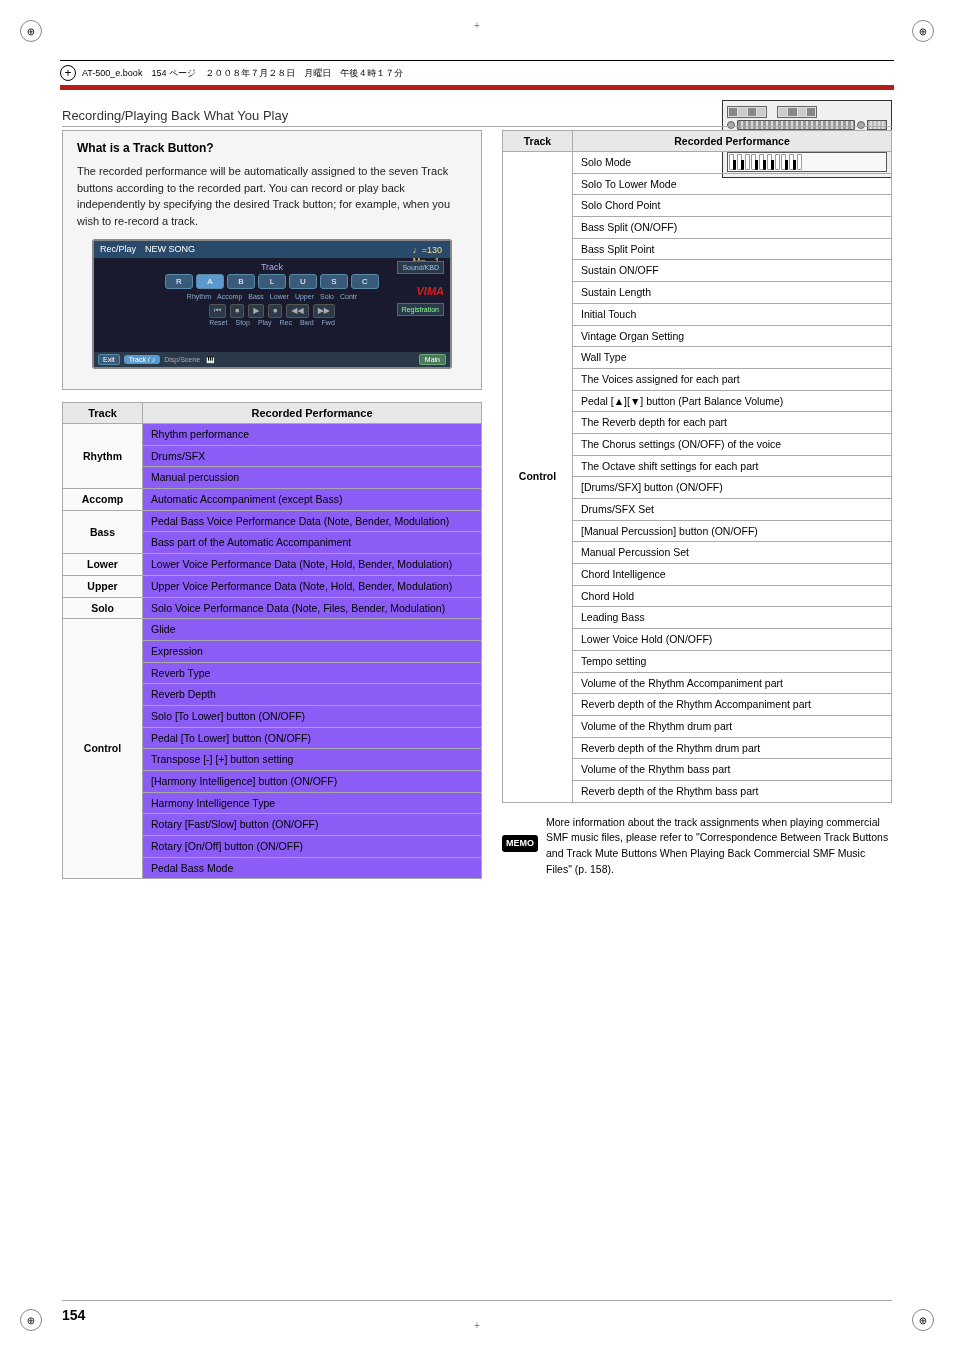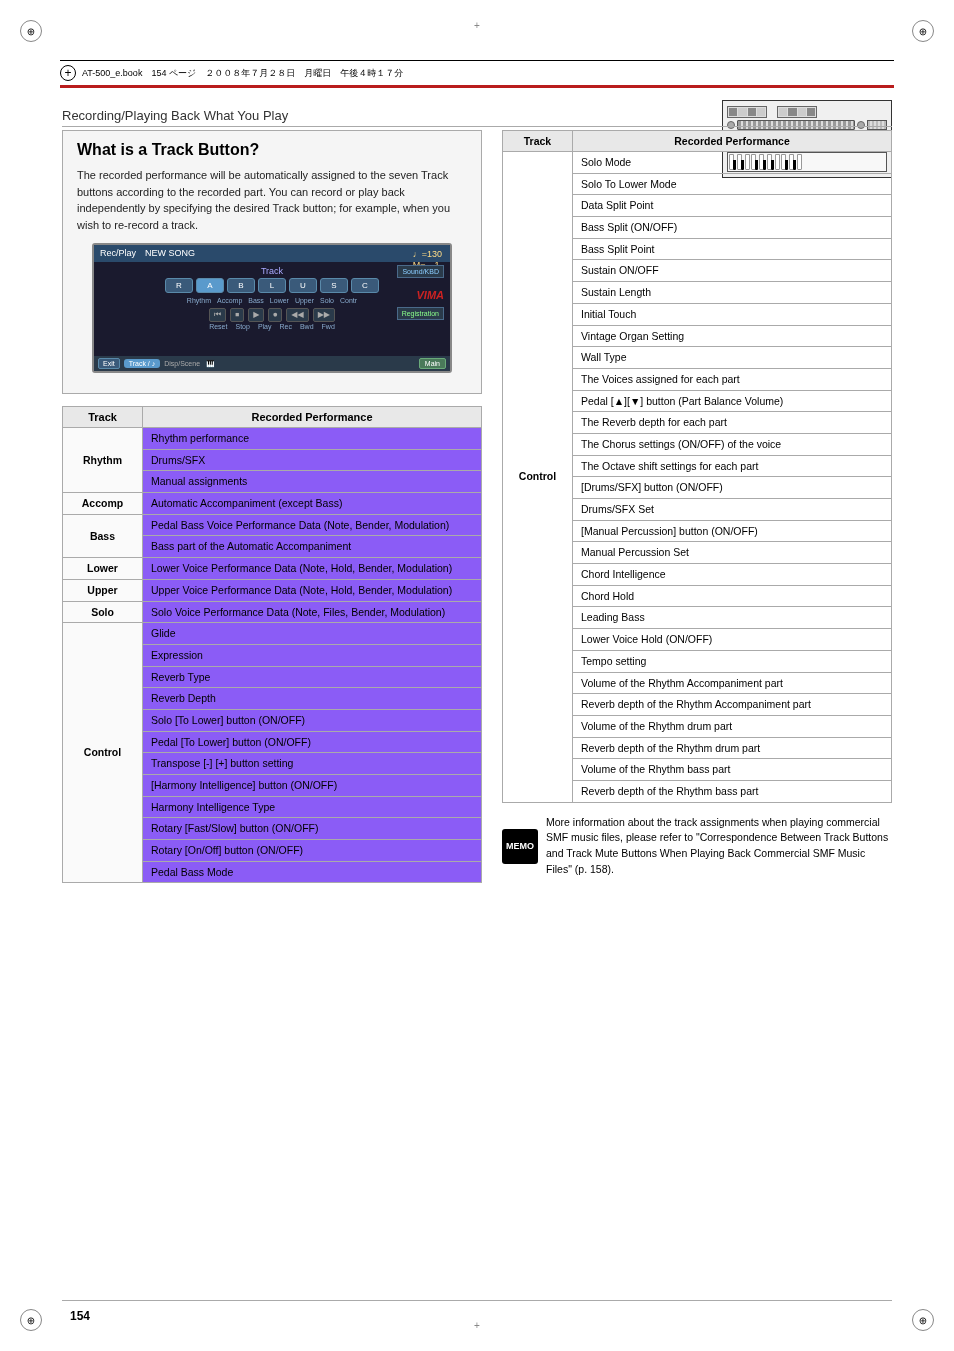--- a/index.html
+++ b/index.html
@@ -21,21 +21,21 @@
       padding: 0;
     }
 
     
     .header-bar {
       position: absolute;
       top: 60px;
       left: 60px;
       right: 60px;
       border-top: 1px solid #000;
-      border-bottom: 3px solid #b91c1c;
+      border-bottom: 5px solid #b91c1c;
       padding: 4px 0;
       display: flex;
       align-items: center;
       font-size: 9px;
     }
     .header-bar .crosshair {
       width: 16px; height: 16px;
       border: 1px solid #000;
       border-radius: 50%;
       display: inline-flex;
@@ -90,21 +90,21 @@
 
     
     .track-button-box {
       border: 1px solid #aaa;
       background: #f5f5f5;
       padding: 10px 14px 12px 14px;
       margin-bottom: 12px;
       width: 420px;
     }
     .track-button-box h2 {
-      font-size: 16px;
+      font-size: 12px;
       font-weight: bold;
       margin-bottom: 8px;
     }
     .track-button-box p {
       font-size: 11px;
       line-height: 1.5;
       color: #222;
       margin-bottom: 10px;
     }
 
@@ -298,43 +298,42 @@
       font-weight: bold;
       text-align: center;
       vertical-align: middle;
     }
 
     
     .page-number {
       position: absolute;
       bottom: 28px;
       left: 62px;
-      font-size: 12px;
+      font-size: 14px;
       font-weight: bold;
-      margin-left: 8px;
     }
 
     
     .memo-box {
       display: flex;
       gap: 8px;
       align-items: flex-start;
       margin-top: 8px;
       font-size: 10.5px;
       line-height: 1.5;
     }
     .memo-badge {
       background: #000;
       color: #fff;
       font-size: 9px;
       font-weight: bold;
-      padding: 11px 4px;
+      padding: 2px 4px;
       border-radius: 3px;
       flex-shrink: 0;
-      margin-top: 14px;
+      margin-top: 20px;
     }
 
     
     .bottom-line {
       position: absolute;
       bottom: 50px;
       left: 62px;
       right: 62px;
       border-bottom: 1px solid #aaa;
     }
@@ -527,21 +526,21 @@
           <tbody>
 
             <tr>
               <td class="track-label" rowspan="3">Rhythm</td>
               <td class="perf-cell">Rhythm performance</td>
             </tr>
             <tr>
               <td class="perf-cell">Drums/SFX</td>
             </tr>
             <tr>
-              <td class="perf-cell">Manual assignments</td>
+              <td class="perf-cell">Manual percussion</td>
             </tr>
 
             <tr>
               <td class="track-label">Accomp</td>
               <td class="perf-cell">Automatic Accompaniment (except Bass)</td>
             </tr>
 
             <tr>
               <td class="track-label" rowspan="2">Bass</td>
               <td class="perf-cell">Pedal Bass Voice Performance Data (Note, Bender, Modulation)</td>
@@ -619,21 +618,21 @@
           <tbody>
 
             <tr>
               <td class="track-label" rowspan="30">Control</td>
               <td>Solo Mode</td>
             </tr>
             <tr>
               <td>Solo To Lower Mode</td>
             </tr>
             <tr>
-              <td>Data Split Point</td>
+              <td>Solo Chord Point</td>
             </tr>
             <tr>
               <td>Bass Split (ON/OFF)</td>
             </tr>
             <tr>
               <td>Bass Split Point</td>
             </tr>
             <tr>
               <td>Sustain ON/OFF</td>
             </tr>

